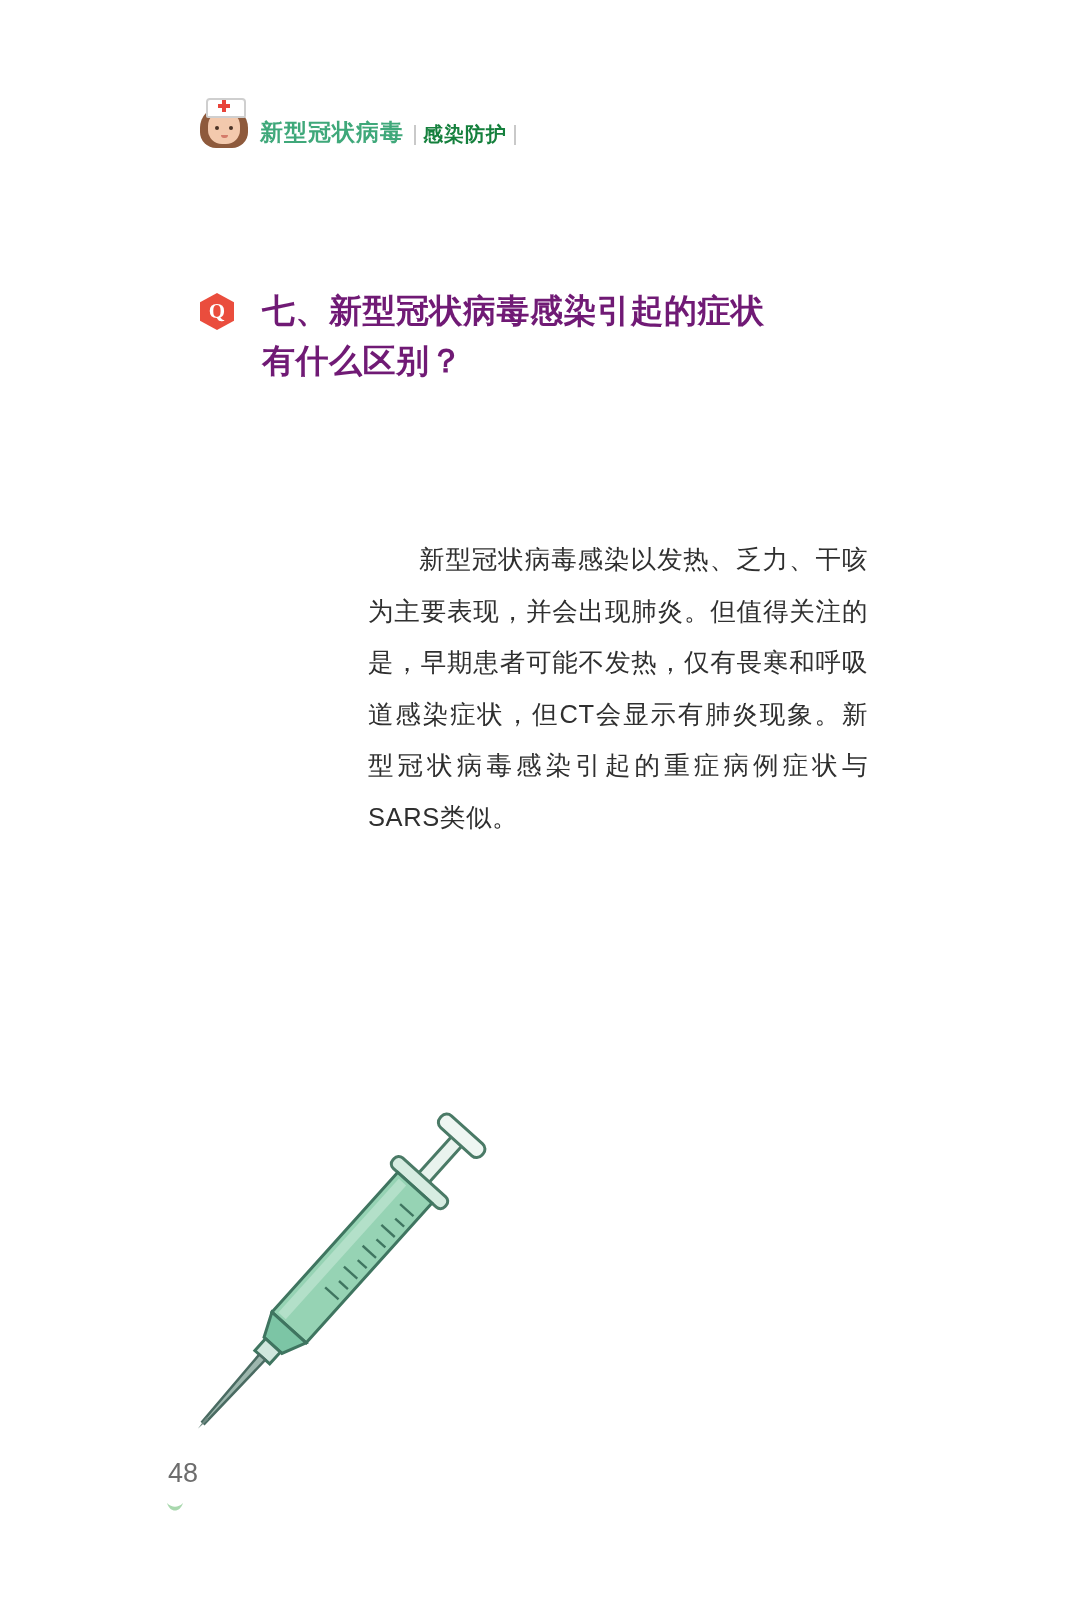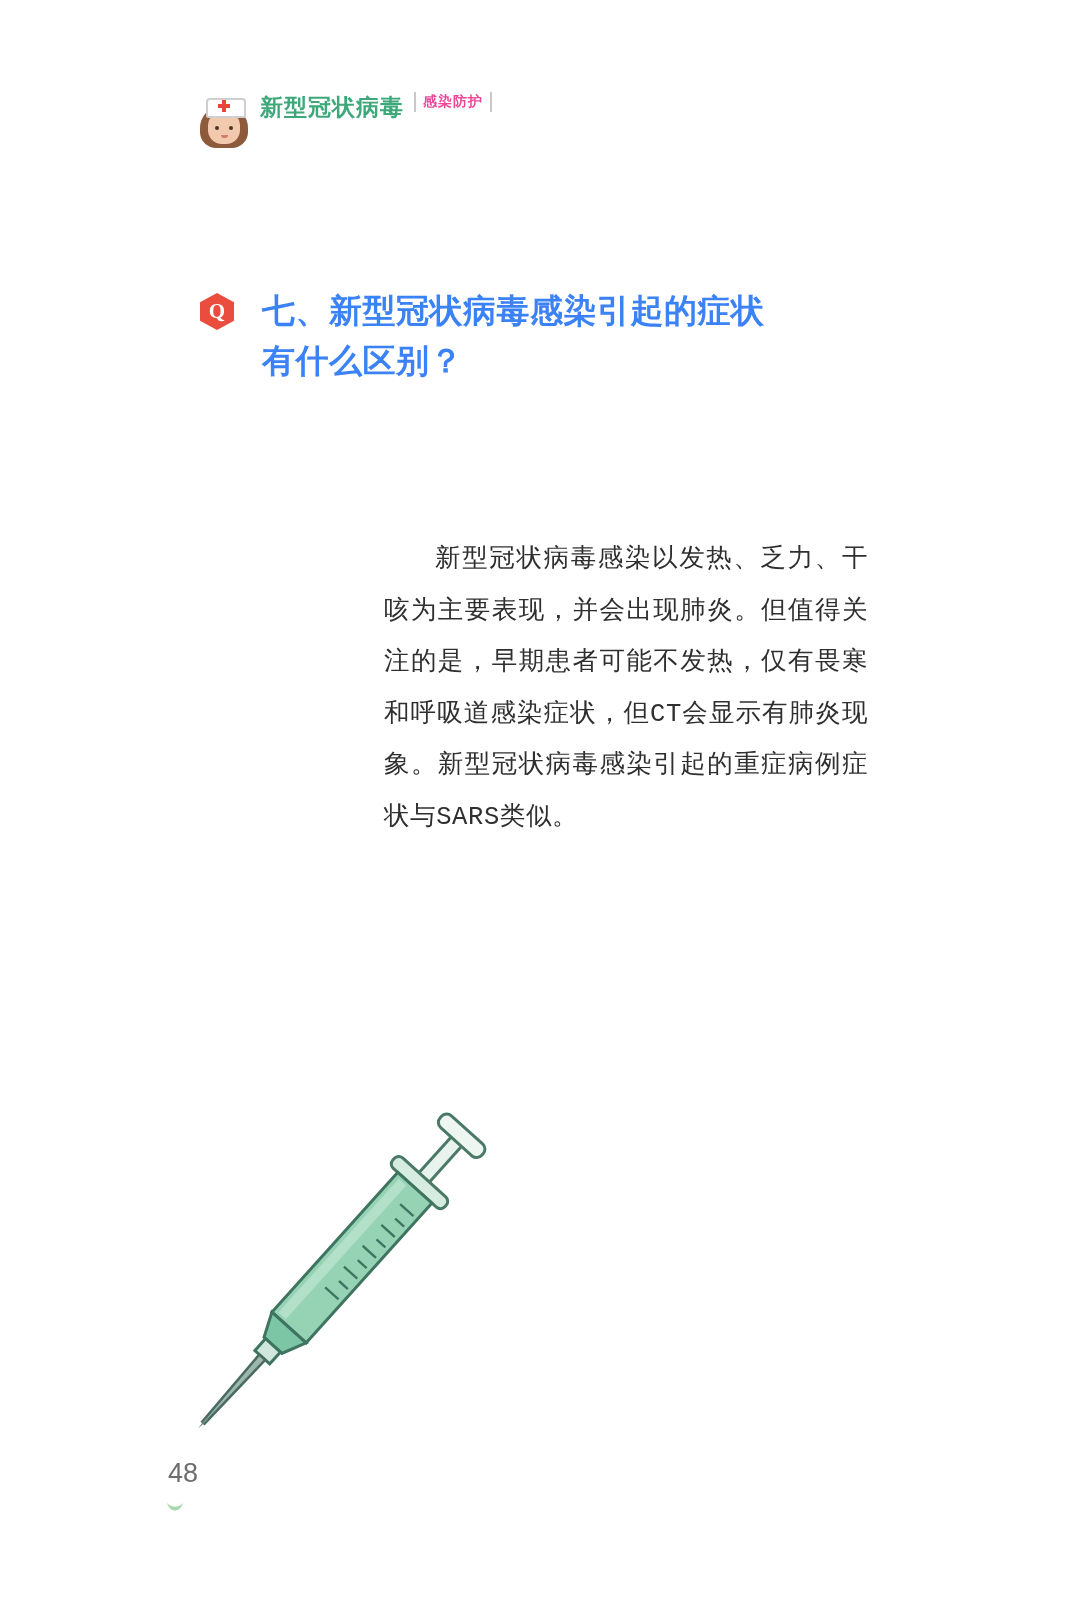--- a/index.html
+++ b/index.html
@@ -15,21 +15,21 @@
     font-family: "Liberation Sans", sans-serif;
     color: #333333;
   }
 
   
   .brand {
     position: absolute;
     left: 198px;
     top: 92px;
     display: flex;
-    align-items: flex-start;
+    align-items: flex-end;
     gap: 10px;
   }
   .nurse-avatar {
     position: relative;
     width: 52px;
     height: 56px;
     flex: 0 0 auto;
   }
   .nurse-hair {
     position: absolute;
@@ -88,23 +88,23 @@
     gap: 7px;
     color: #6e6e6e;
   }
   .brand-rule {
     width: 2px;
     height: 20px;
     background: #c9c9c9;
     display: inline-block;
   }
   .brand-sub {
-    font-size: 14px;
-    font-weight: bold;
-    color: #ec4899;
+    font-size: 20px;
+    font-weight: bold;
+    color: #15803d;
     letter-spacing: 1px;
   }
 
   
   .q-badge {
     position: absolute;
     left: 200px;
     top: 293px;
     width: 34px;
     height: 37px;
@@ -116,44 +116,43 @@
     display: flex;
     align-items: center;
     justify-content: center;
     font-family: "Liberation Serif", serif;
   }
   .heading {
     position: absolute;
     left: 262px;
     top: 286px;
     width: 620px;
-    color: #3b82f6;
+    color: #701a75;
     font-size: 33px;
     font-weight: bold;
     line-height: 1.52;
     letter-spacing: 0.5px;
   }
   .heading .line { white-space: nowrap; }
 
   
   .body-copy {
     position: absolute;
     left: 368px;
     top: 534px;
     width: 500px;
     font-size: 25.5px;
     line-height: 2.02;
     color: #2f2f2f;
     letter-spacing: 0.6px;
     text-align: justify;
   }
   .body-copy p {
-    margin: 0 0 6px 16px;
+    margin: 0 0 6px 0;
     text-indent: 2em;
-    font-family: Liberation Mono, monospace;
   }
 
   
   .syringe {
     position: absolute;
     left: 150px;
     top: 1100px;
     width: 360px;
     height: 370px;
   }

